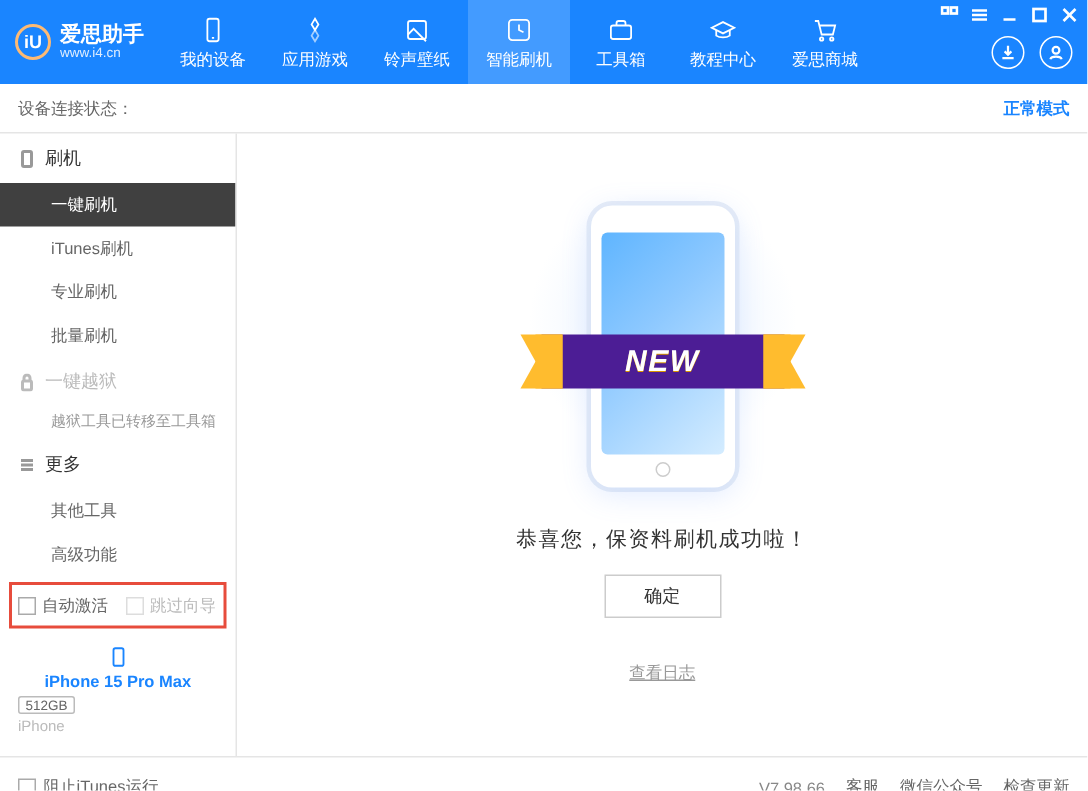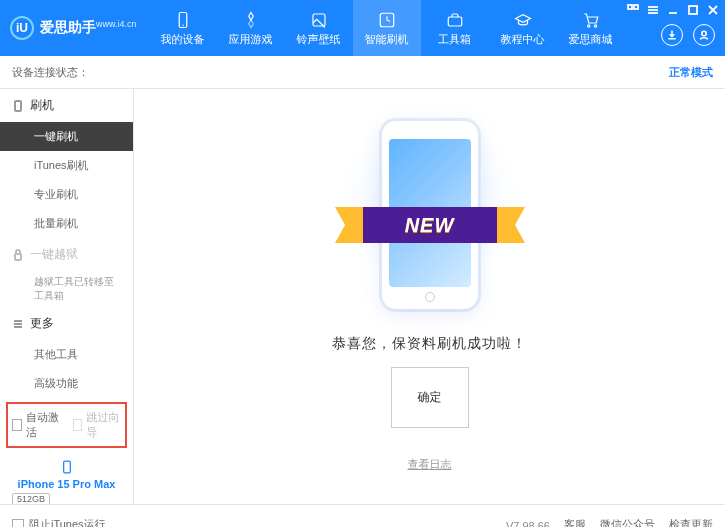--- a/index.html
+++ b/index.html
@@ -1,21 +1,21 @@
 <!DOCTYPE html>
 <html><head>
 <meta charset="utf-8">
 <style>
 * { margin: 0; padding: 0; box-sizing: border-box; font-family: "Microsoft YaHei", Arial, sans-serif; }
 body { width: 725px; height: 527px; overflow: hidden; background: #fff; }
 
 .header { height: 56px; background: #1a85ff; display: flex; align-items: center; color: #fff; position: relative; }
 .logo-area { display: flex; align-items: center; padding: 0 12px 0 10px; }
-.logo-circle { width: 24px; height: 24px; border: 2px solid #7dd3fc; border-radius: 50%; display: flex; align-items: center; justify-content: center; font-size: 12px; font-weight: bold; margin-right: 6px; }
-.logo-text { display: flex; flex-direction: row; line-height: 1.1; }
+.logo-circle { width: 24px; height: 24px; border: 2px solid #fdba74; border-radius: 50%; display: flex; align-items: center; justify-content: center; font-size: 12px; font-weight: bold; margin-right: 6px; }
+.logo-text { display: flex; flex-direction: column; line-height: 1.1; }
 .logo-title { font-size: 14px; font-weight: bold; }
 .logo-sub { font-size: 9px; opacity: 0.85; }
 
 .nav { display: flex; height: 100%; }
 .nav-item { width: 68px; display: flex; flex-direction: column; align-items: center; justify-content: center; font-size: 11px; cursor: pointer; gap: 2px; }
 .nav-item.active { background: rgba(255,255,255,0.18); }
 .nav-icon { width: 20px; height: 20px; display: flex; align-items: center; justify-content: center; }
 .nav-icon svg { width: 18px; height: 18px; fill: none; stroke: #fff; stroke-width: 1.6; }
 
 .win-controls { position: absolute; right: 6px; top: 4px; display: flex; gap: 8px; font-size: 10px; align-items: center; }
@@ -24,21 +24,21 @@
 
 .header-right { position: absolute; right: 10px; bottom: 10px; display: flex; gap: 10px; }
 .header-circle { width: 22px; height: 22px; border: 1.5px solid #fff; border-radius: 50%; display: flex; align-items: center; justify-content: center; cursor: pointer; }
 .header-circle svg { width: 12px; height: 12px; stroke: #fff; fill: none; stroke-width: 2; }
 
 .status-bar { height: 28px; border-bottom: 1px solid #e5e5e5; display: flex; align-items: center; padding: 16px 12px; font-size: 11px; color: #666; justify-content: space-between; }
 .status-mode { color: #1a85ff; font-weight: bold; }
 
 .body { display: flex; height: calc(100% - 56px - 28px - 28px); }
 
-.sidebar { width: 134px; border-right: 1px solid #e5e5e5; overflow-y: auto; position: relative; }
+.sidebar { width: 158px; border-right: 1px solid #e5e5e5; overflow-y: auto; position: relative; }
 .side-group { padding: 8px 12px; font-size: 12px; color: #333; display: flex; align-items: center; gap: 6px; cursor: pointer; }
 .side-group svg { width: 12px; height: 12px; stroke: #999; fill: none; stroke-width: 2; }
 .side-sub { padding: 7px 12px 7px 34px; font-size: 11px; color: #666; cursor: pointer; }
 .side-sub.active { background: #404040; color: #fff; }
 .side-sub.info { color: #999; padding: 4px 12px 4px 34px; line-height: 1.4; font-size: 10px; }
 .lock-group { color: #bbb; }
 .lock-group svg { stroke: #bbb; }
 
 .highlight-box { border: 2px solid #e74c3c; margin: 4px 6px; padding: 6px 4px; }
 .checkbox-row { display: flex; align-items: center; gap: 4px; font-size: 11px; color: #666; }
@@ -57,21 +57,21 @@
 .phone-body { position: absolute; left: 50%; transform: translateX(-50%); top: 0; width: 96px; height: 188px; background: #fff; border-radius: 14px; box-shadow: 0 4px 20px rgba(100,150,255,0.2), 0 0 0 3px #e8eef7; }
 .phone-screen { position: absolute; left: 7px; right: 7px; top: 18px; bottom: 22px; background: linear-gradient(135deg, #5fb5ff, #8cc8ff 40%, #d4ecff); border-radius: 4px; }
 .phone-circle { position: absolute; bottom: 7px; left: 50%; transform: translateX(-50%); width: 10px; height: 10px; border: 1px solid #ccc; border-radius: 50%; }
 .new-ribbon { position: absolute; left: 4px; right: 4px; top: 52%; transform: translateY(-50%); height: 36px; background: #4c1d95; display: flex; align-items: center; justify-content: center; font-size: 20px; font-weight: 900; font-style: italic; color: #fff; letter-spacing: 1px; text-shadow: 0 1px 0 #d99500; }
 .new-ribbon::before, .new-ribbon::after { content: ""; position: absolute; top: 0; border: 18px solid #ffbc2e; }
 .new-ribbon::before { left: -14px; border-left: 10px solid transparent; }
 .new-ribbon::after { right: -14px; border-right: 10px solid transparent; }
 .arc-bg { position: absolute; top: -12px; left: 50%; transform: translateX(-50%); width: 180px; height: 180px; border-radius: 50%; background: radial-gradient(circle, rgba(220,235,255,0.7), rgba(255,255,255,0) 70%); z-index: -1; }
 
 .success-msg { font-size: 14px; color: #333; letter-spacing: 1px; }
-.ok-btn { padding: 21px 26px; border: 1px solid #ccc; background: #fff; font-size: 12px; color: #333; cursor: pointer; }
+.ok-btn { padding: 5px 26px; border: 1px solid #ccc; background: #fff; font-size: 12px; color: #333; cursor: pointer; }
 .log-link { font-size: 11px; color: #999; cursor: pointer; text-decoration: underline; margin-top: 15px; }
 
 .footer { height: 28px; border-top: 1px solid #e5e5e5; display: flex; align-items: flex-end; padding: 0 12px; font-size: 11px; color: #666; gap: 14px; }
 .footer-left { display: flex; align-items: center; gap: 5px; }
 .footer-spacer { flex: 1; }
 .footer-link { cursor: pointer; }
 .version { color: #888; }
 </style>
 </head>
 <body>

